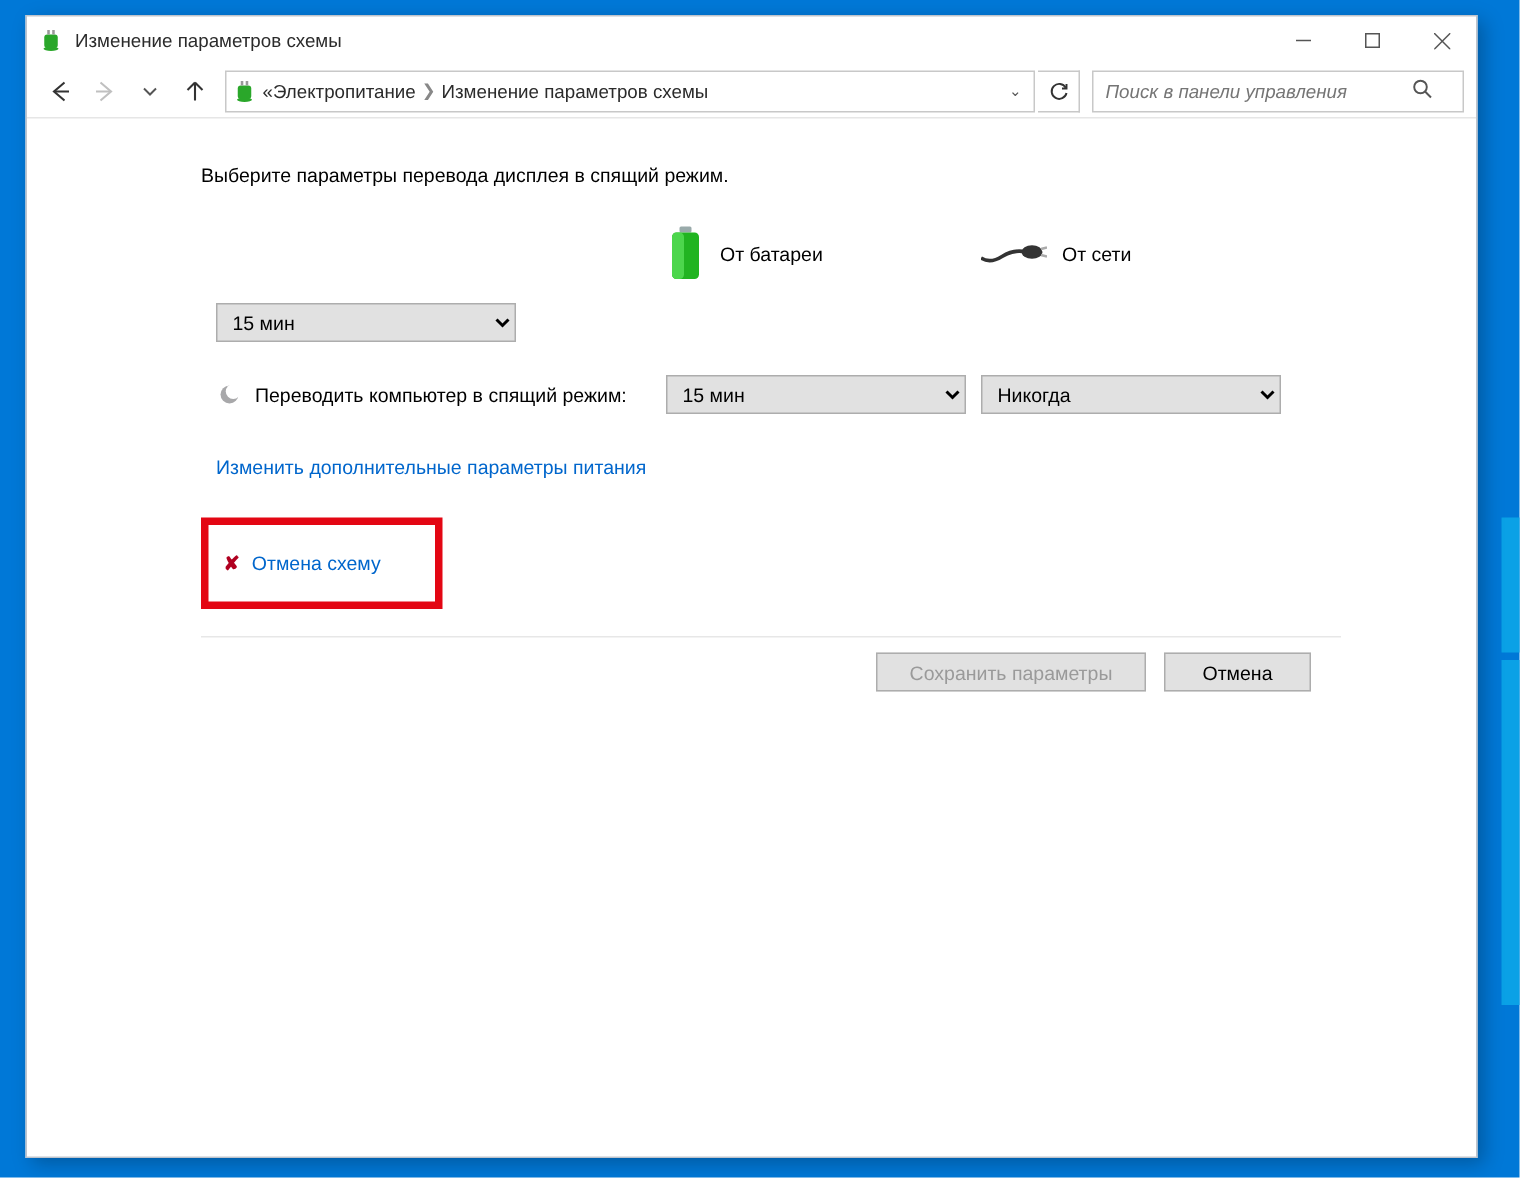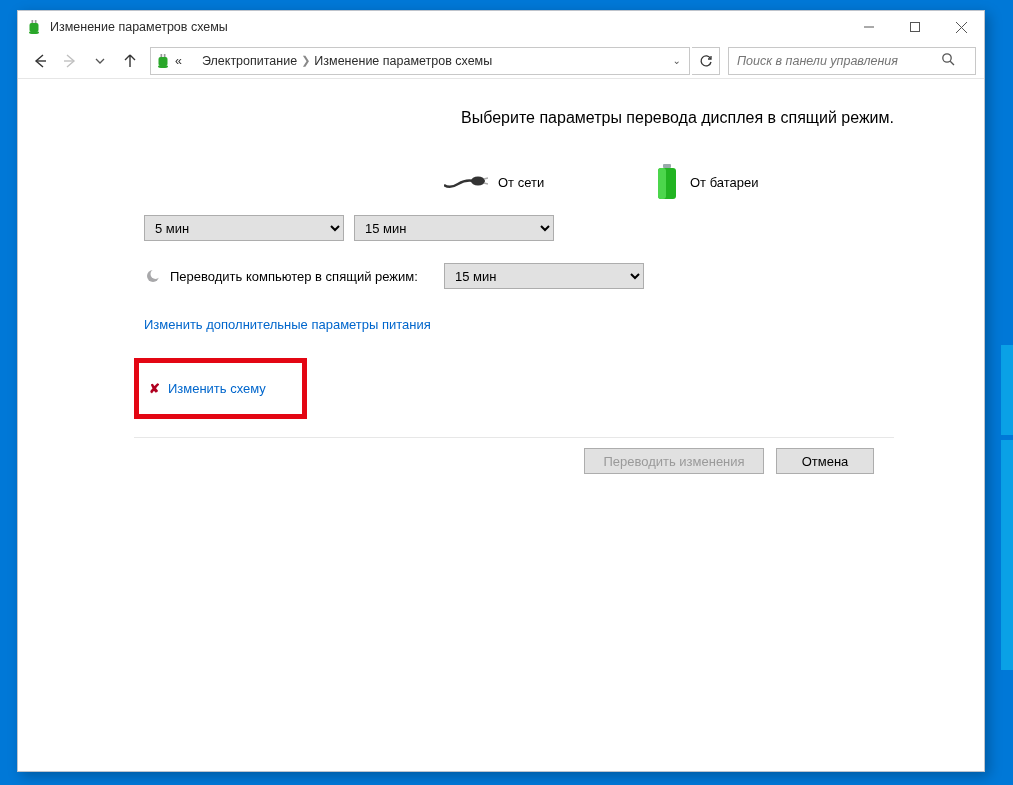--- a/index.html
+++ b/index.html
@@ -101,23 +101,22 @@
     margin-left: 116px;
     width: 760px;
   }
   h1 {
     font-size: 18px;
     font-weight: 400;
     color: #0b4f8a;
     margin: 0 0 14px 0;
   }
   .subtitle {
-    font-size: 16px;
-    margin-bottom: 36px;
-    text-align: right;
+    font-size: 13px;
+    margin-bottom: 26px;
   }
 
   .power-table { margin-left: 10px; }
   .cols-header {
     display: flex;
     margin-bottom: 14px;
     padding-left: 300px;
   }
   .col-head {
     width: 210px;
@@ -268,21 +267,21 @@
     <div class="addressbar">
       <span class="addr-icon">
         <svg width="16" height="16" viewBox="0 0 16 16">
           <ellipse cx="8" cy="13.5" rx="5" ry="1.5" fill="#2aa72a"></ellipse>
           <rect x="3.5" y="4" width="9" height="9" rx="2" fill="#2aa72a"></rect>
           <rect x="5.5" y="1" width="1.7" height="3" fill="#999"></rect>
           <rect x="8.8" y="1" width="1.7" height="3" fill="#999"></rect>
         </svg>
       </span>
       <span>«</span>
-      <span style="margin-left:20px">Электропитание</span>
+      <span style="margin-left:0">Электропитание</span>
       <span class="sep">❯</span>
       <span>Изменение параметров схемы</span>
       <span style="flex:1"></span>
       <span style="color:#555;font-size:10px;padding:0 4px">⌄</span>
     </div>
     <div class="refresh-btn">
       <svg width="14" height="14" viewBox="0 0 14 14">
           <path d="M11.5 4.5 A5 5 0 1 0 12 8" fill="none" stroke="#333" stroke-width="1.3"></path>
           <path d="M12 2 L12 5 L9 5" fill="none" stroke="#333" stroke-width="1.3"></path>
         </svg>
@@ -298,82 +297,82 @@
       </span>
     </div>
   </div>
 
   <div class="content">
     <div class="inner">
       <div class="subtitle">Выберите параметры перевода дисплея в спящий режим.</div>
 
       <div class="power-table">
         <div class="cols-header">
+          <div class="col-head">
+            <span class="battery-icon">
+              <svg width="26" height="38" viewBox="0 0 26 38">
+                <rect x="9" y="1" width="8" height="4" rx="1" fill="#9aa"></rect>
+                <rect x="4" y="5" width="18" height="31" rx="3" fill="#21b421"></rect>
+                <rect x="4" y="5" width="8" height="31" rx="3" fill="#4cd64c"></rect>
+              </svg>
+            </span>
+            <span>От батареи</span>
+          </div>
           <div class="col-head">
             <span class="plug-icon">
               <svg width="44" height="22" viewBox="0 0 44 22">
                 <path d="M0 14 Q6 18 14 13 Q22 8 30 10" stroke="#333" stroke-width="2.4" fill="none"></path>
                 <ellipse cx="34" cy="10" rx="7" ry="4.5" fill="#333"></ellipse>
                 <line x1="40" y1="8" x2="44" y2="7" stroke="#aaa" stroke-width="1.6"></line>
                 <line x1="40" y1="12" x2="44" y2="13" stroke="#aaa" stroke-width="1.6"></line>
               </svg>
             </span>
             <span>От сети</span>
           </div>
-          <div class="col-head">
-            <span class="battery-icon">
-              <svg width="26" height="38" viewBox="0 0 26 38">
-                <rect x="9" y="1" width="8" height="4" rx="1" fill="#9aa"></rect>
-                <rect x="4" y="5" width="18" height="31" rx="3" fill="#21b421"></rect>
-                <rect x="4" y="5" width="8" height="31" rx="3" fill="#4cd64c"></rect>
-              </svg>
-            </span>
-            <span>От батареи</span>
-          </div>
         </div>
 
         <div class="opt-row">
-          <select class="drop">
-            <option>5 мин</option>
-          </select>
           <select class="drop">
             <option>15 мин</option>
           </select>
         </div>
 
         <div class="opt-row">
           <div class="opt-label">
             <span class="row-icon">
               <svg width="16" height="16" viewBox="0 0 16 16">
                 <circle cx="8" cy="8" r="6" fill="#a8a8aa"></circle>
                 <circle cx="10.5" cy="6" r="5" fill="#fff"></circle>
               </svg>
             </span>
             <span>Переводить компьютер в спящий режим:</span>
           </div>
           <select class="drop">
             <option>15 мин</option>
           </select>
+          <select class="drop">
+            <option>Никогда</option>
+          </select>
         </div>
       </div>
 
       <div class="links">
         <div class="linkrow">
           <span>Изменить дополнительные параметры питания</span>
         </div>
       </div>
 
       <div class="highlight-box">
         <span class="del-icon">✘</span>
-        <span>Изменить схему</span>
+        <span>Отмена схему</span>
       </div>
 
       <div class="divider"></div>
 
     </div>
 
     <div class="footer-btns">
-      <button class="btn wide" disabled="">Переводить изменения</button>
+      <button class="btn wide" disabled="">Сохранить параметры</button>
       <button class="btn">Отмена</button>
     </div>
   </div>
 
 </div>
 
 </body></html>

